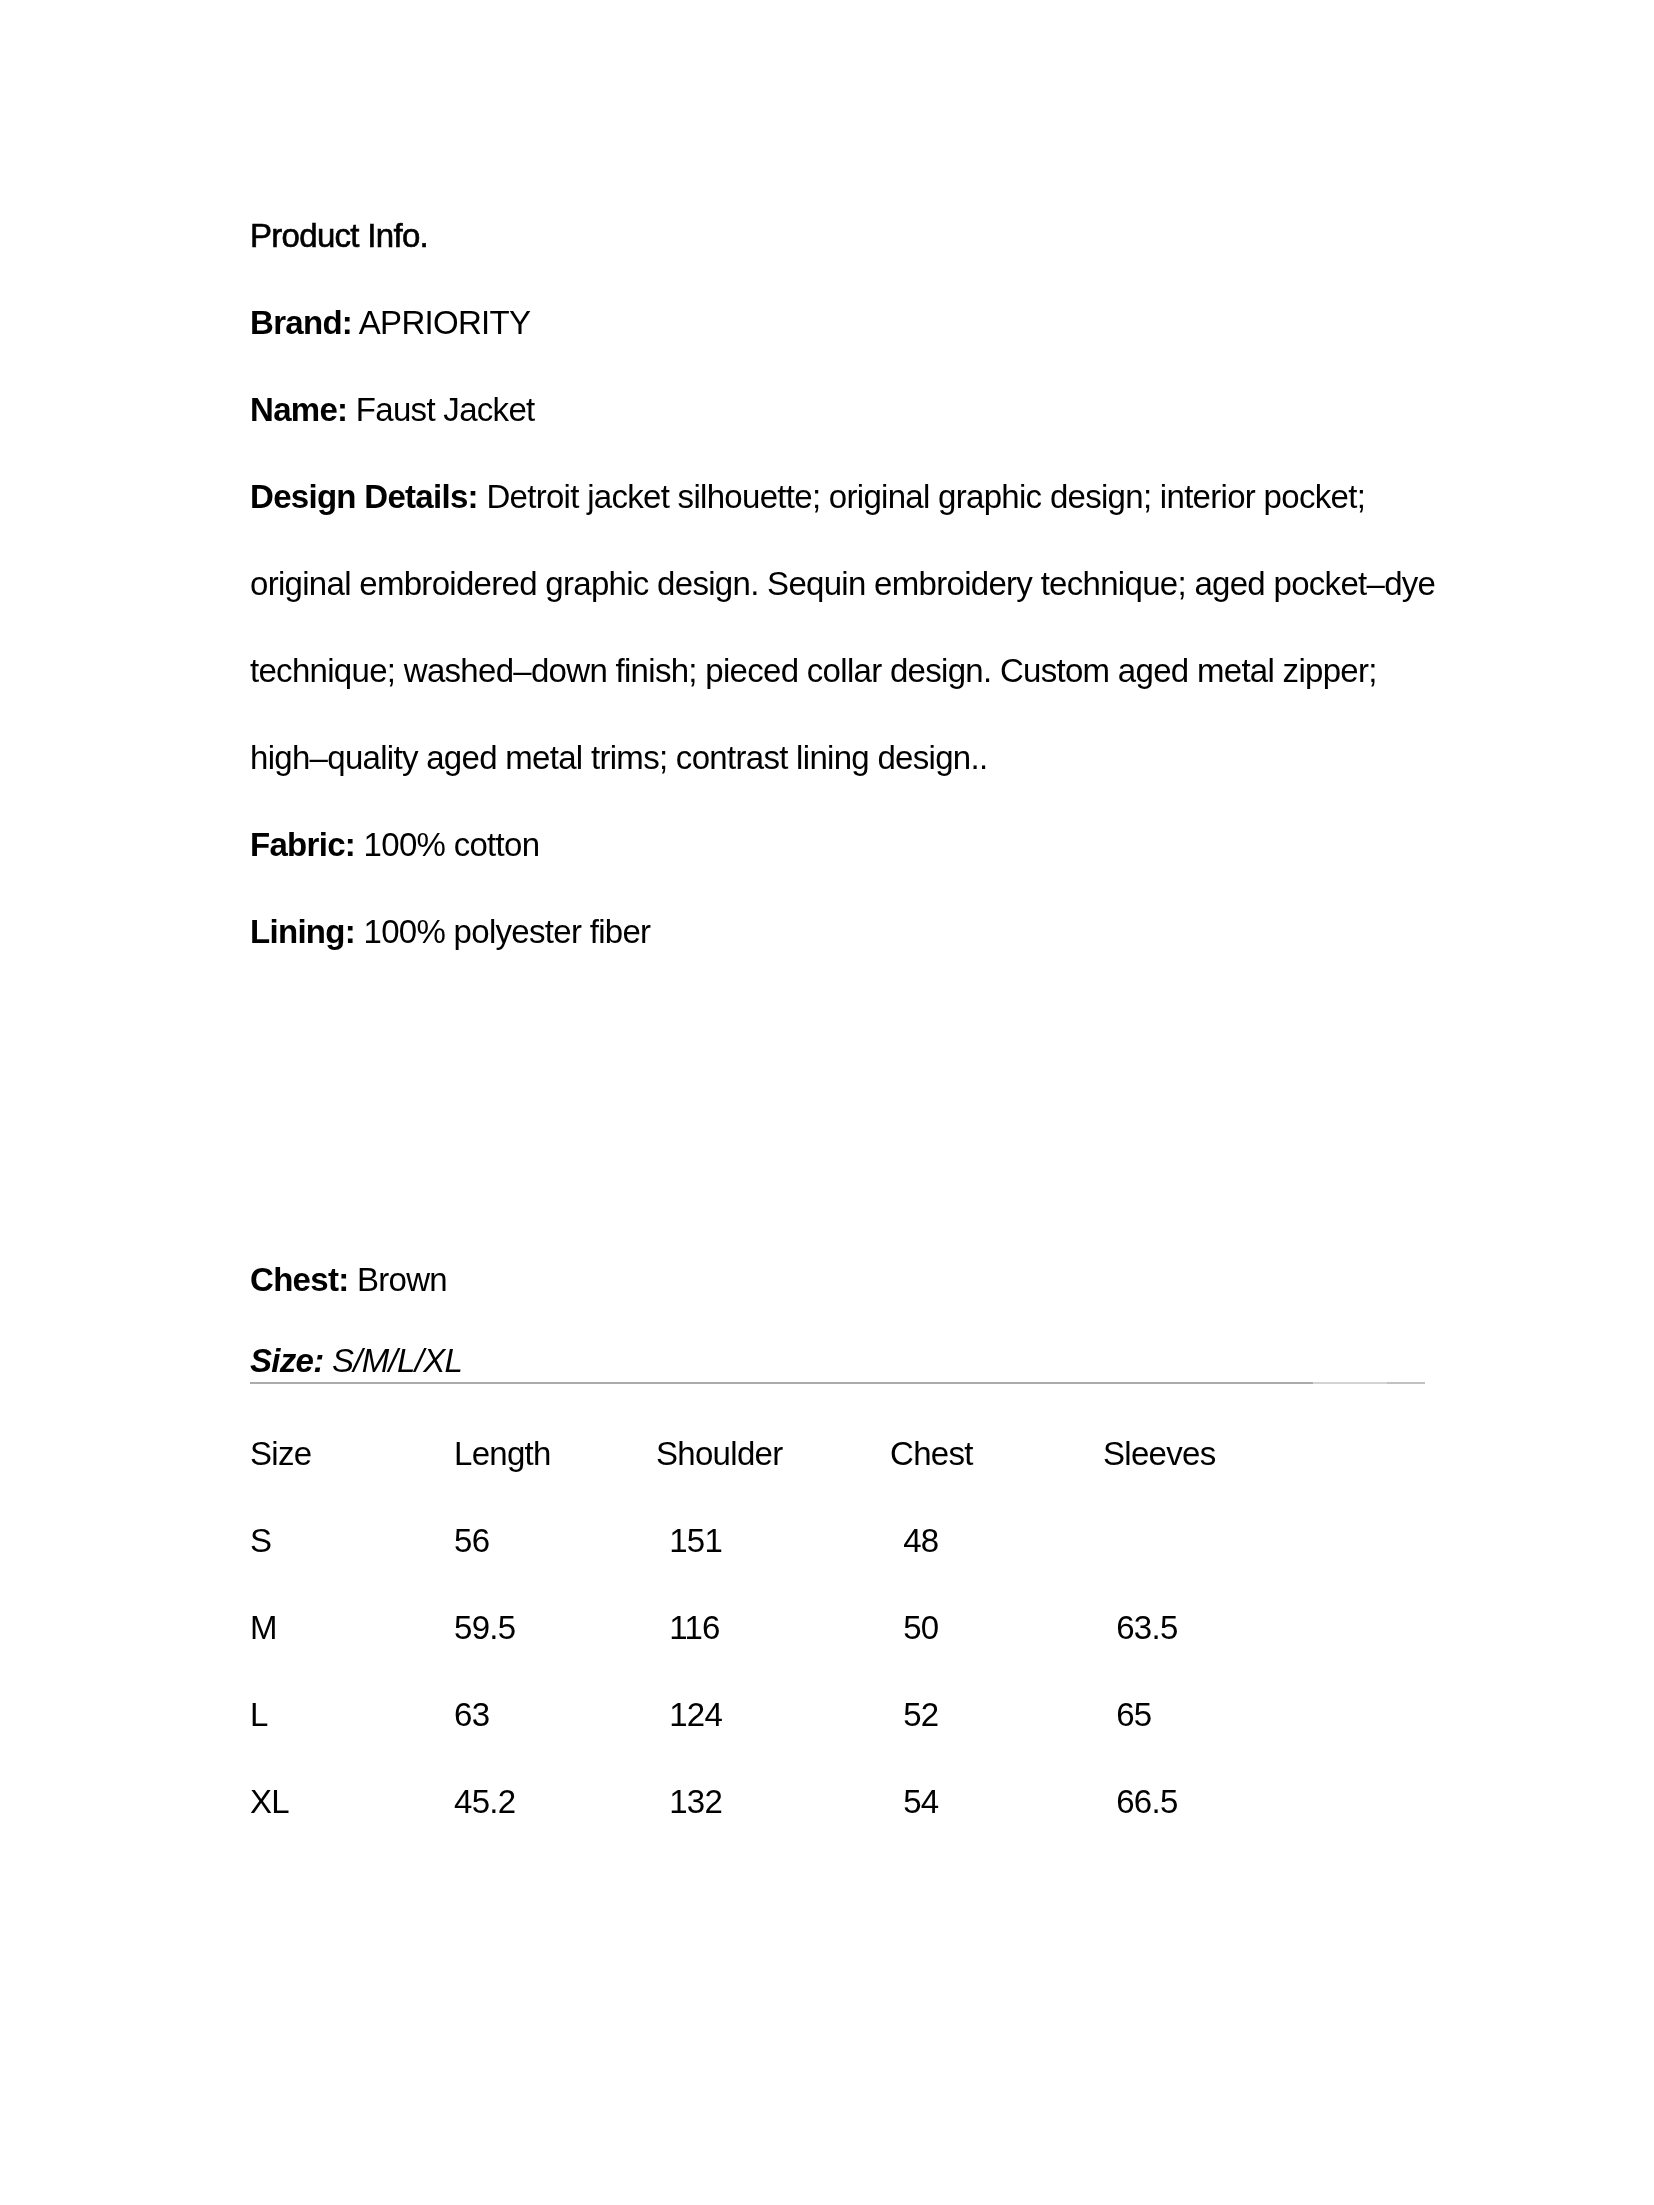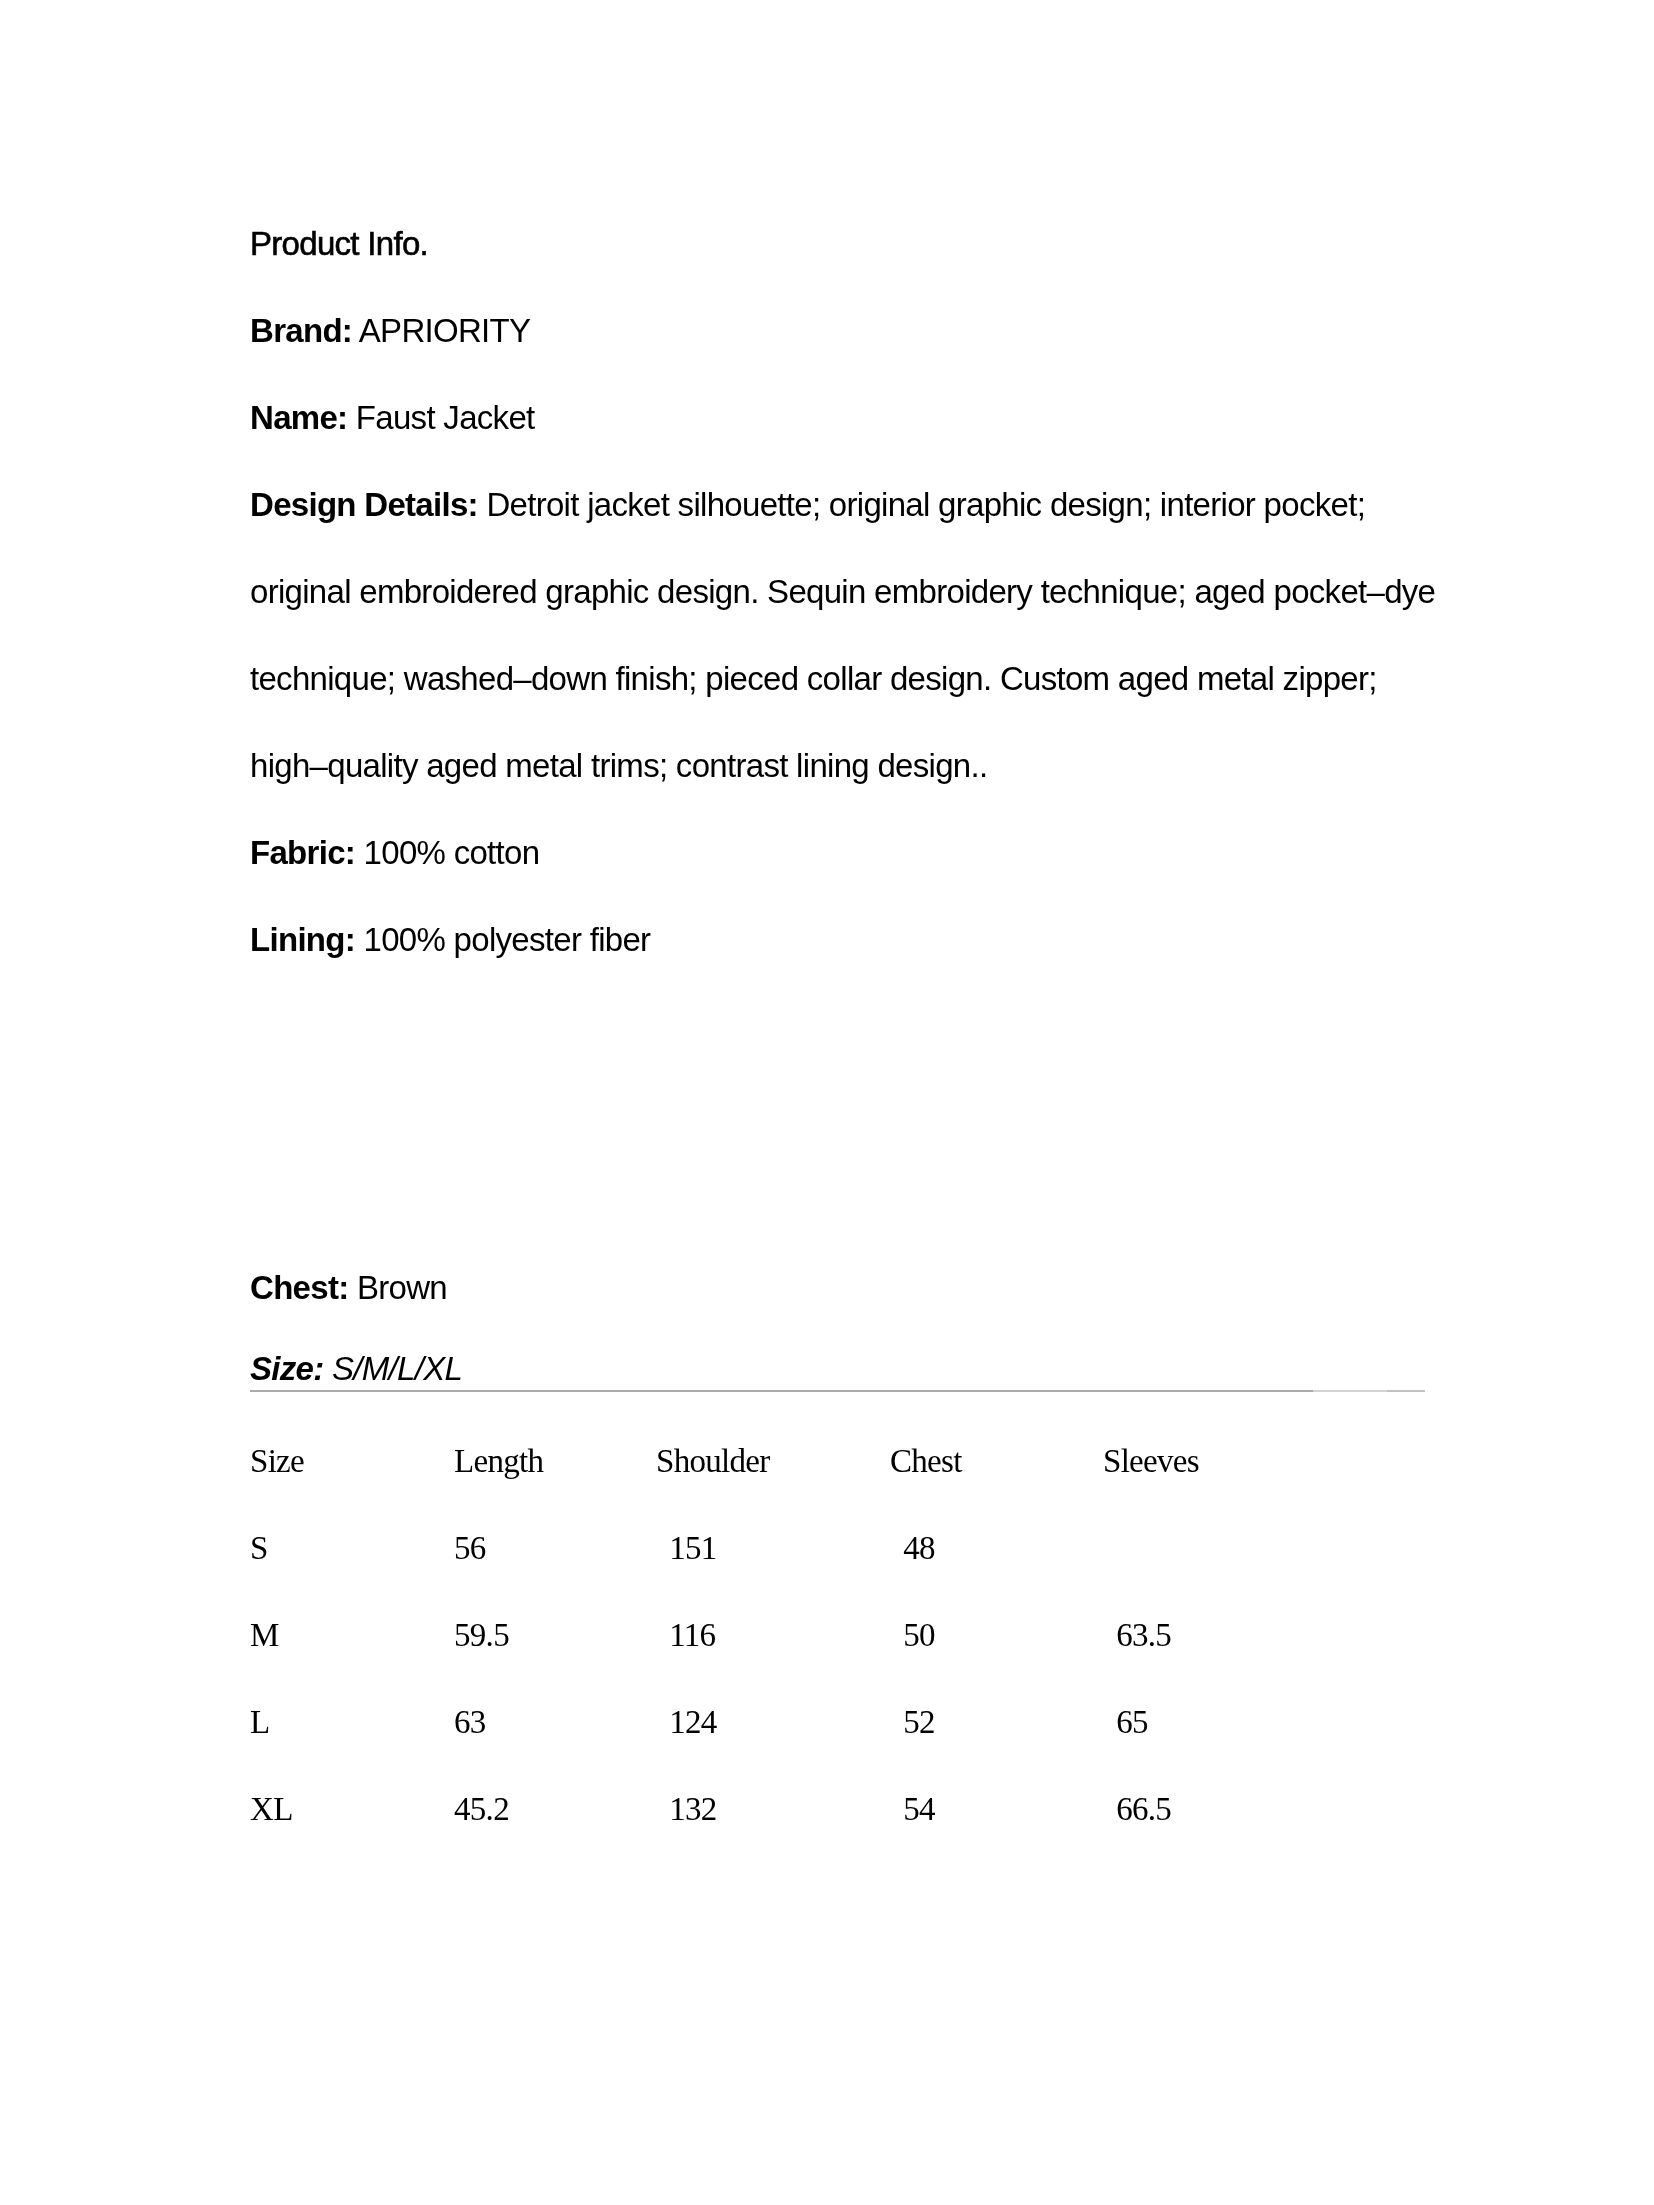--- a/index.html
+++ b/index.html
@@ -14,21 +14,21 @@
   .page {
     position: relative;
     width: 1654px;
     height: 2205px;
     background: #ffffff;
     overflow: hidden;
   }
   .content {
     position: absolute;
     left: 250px;
-    top: 200px;
+    top: 192px;
     width: 1175px;
   }
   .line {
     height: 87px;
     line-height: 87px;
     font-size: 33px;
     letter-spacing: -0.7px;
     white-space: nowrap;
   }
   .heading {
@@ -59,21 +59,21 @@
   .post-divider-spacer { height: 26px; }
   .trow {
     display: grid;
     grid-template-columns: 204px 202px 234px 213px 1fr;
     height: 87px;
     line-height: 87px;
     font-size: 33px;
     letter-spacing: -0.7px;
     white-space: nowrap;
   }
-  .trow > div { overflow: visible; font-family: Liberation Serif, serif; }
+  .trow > div { overflow: visible; }
   .trow.data > div:nth-child(3),
   .trow.data > div:nth-child(4),
   .trow.data > div:nth-child(5) { padding-left: 13.2px; }
   .note-line {
     height: 87px;
     line-height: 87px;
     font-size: 26.4px;
     letter-spacing: -0.3px;
     white-space: nowrap;
   }

